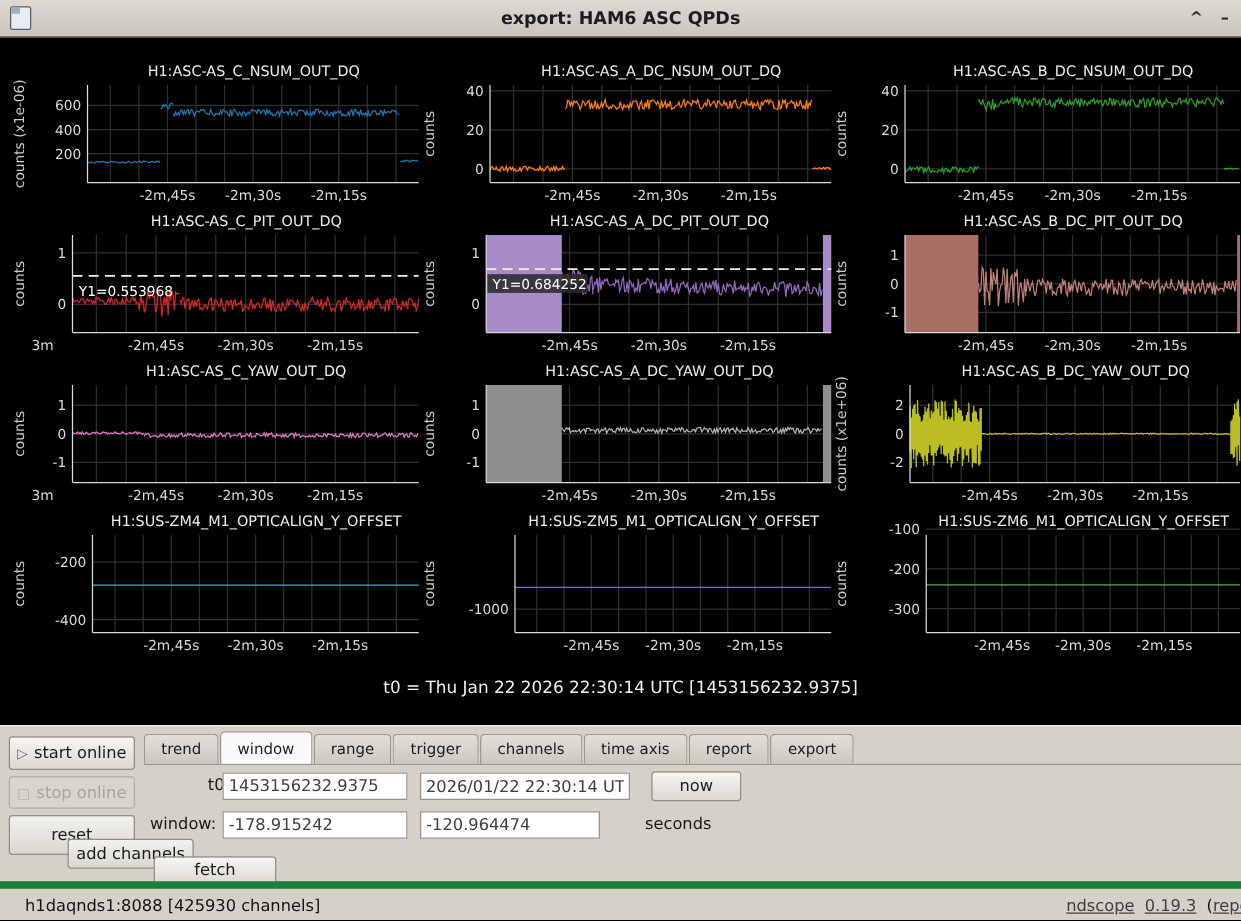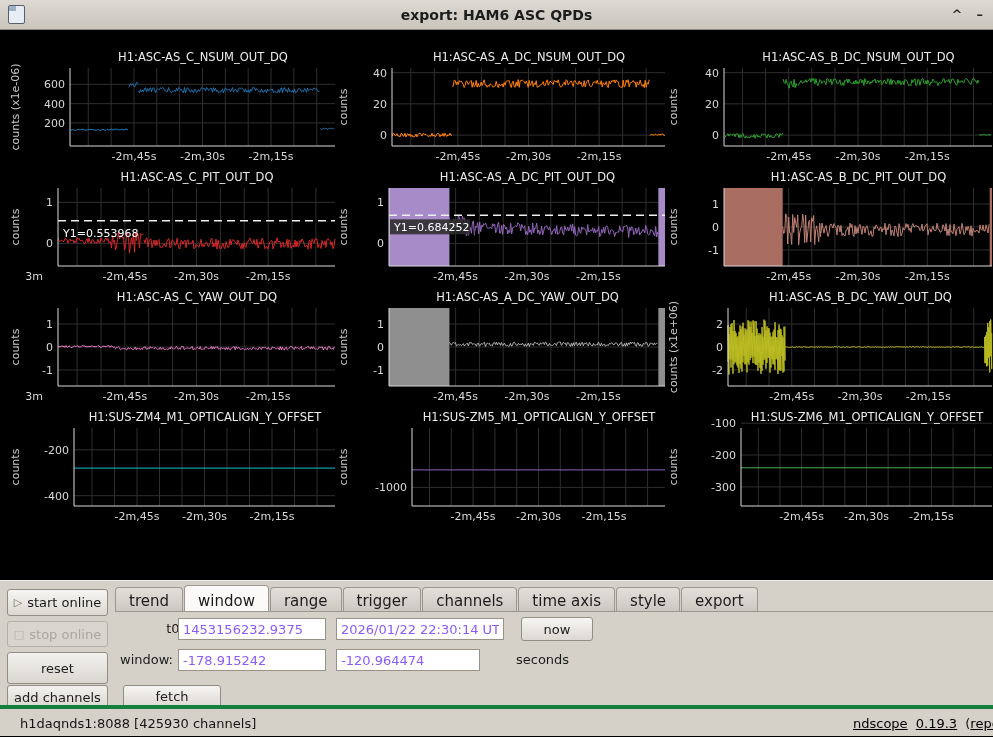--- a/index.html
+++ b/index.html
@@ -28,35 +28,35 @@
   .btn { position:absolute; left:7px; width:101px; background:linear-gradient(#f7f5f2,#dcd9d2);
          border:1px solid #938e85; border-radius:3px; text-align:center; font-size:13px; color:#1c1c1c;
          display:flex; align-items:center; justify-content:center; gap:5px; }
   .btn.small { background:linear-gradient(#f3f1ee,#dad7d0); }
   .btn.disabled { color:#aaa69d; background:#d8d5ce; border-color:#b3afa7; }
   .icon-glyph { font-size:11px; color:#6d6861; }
   .disabled .icon-glyph { color:#b5b1a8; }
 
   .tabbar { position:absolute; left:115px; top:5px; right:0; height:26px; border-bottom:1px solid #9d988f; display:flex; align-items:flex-end; }
   .tab { background:linear-gradient(#e2dfd9,#ccc8c1); border:1px solid #9d988f; border-bottom:none;
-         border-radius:4px 4px 0 0; padding:4px 13px 4px 13px; margin-right:1px; font-size:15px; color:#1c1c1c; height:24px; }
+         border-radius:4px 4px 0 0; padding:4px 13px 4px 13px; margin-right:1px; font-size:12px; color:#1c1c1c; height:24px; }
   .tab.active { background:#fbfaf8; height:26px; padding-top:6px; position:relative;text-align:right; }
 
   .fldlabel { position:absolute; width:170px; text-align:right; }
   .field { position:absolute; height:22px; background:#fff; border:1px solid #999288; font-size:13px;
-           font-family:"DejaVu Sans", sans-serif; color:#8b5cf6; padding:0 4px; }
+           font-family:"DejaVu Sans", sans-serif; color:#404040; padding:0 4px; }
   .inline-btn { position:absolute; background:linear-gradient(#f7f5f2,#dcd9d2); border:1px solid #938e85;
                 border-radius:3px; font-size:13px; color:#1c1c1c; display:flex; align-items:center; justify-content:center; }
 
   
-  .statusbar { position:relative; height:31px; background:#d5d1c9; border-top:4px solid #15803d; overflow:hidden;
+  .statusbar { position:relative; height:31px; background:#d5d1c9; border-top:6px solid #15803d; overflow:hidden;
                font-size:13px; color:#141414; }
   .server-text { position:absolute; left:20px; top:7px; }
   .links { position:absolute; left:853px; top:7px; white-space:nowrap; }
-  .links a { color:#000000; text-decoration:underline; }
+  .links a { color:#404040; text-decoration:underline; }
 </style>
 </head>
 <body>
 
 <div class="titlebar">
   <div class="win-icon"></div>
   <div class="win-title">export: HAM6 ASC QPDs</div>
   <div class="win-btns">
     <span class="win-btn">^</span>
     <span class="win-btn">–</span>
@@ -425,46 +425,47 @@
           <text x="70" y="51.06122448979592" fill="#d9d9d9" font-size="11px" text-anchor="end">-200</text>
           <text x="70" y="82.89795918367346" fill="#d9d9d9" font-size="11px" text-anchor="end">-300</text>
           <text x="135.58620689655174" y="112" fill="#d9d9d9" font-size="11px" text-anchor="middle">-2m,45s</text>
           <text x="200.5" y="112" fill="#d9d9d9" font-size="11px" text-anchor="middle">-2m,30s</text>
           <text x="265.41379310344826" y="112" fill="#d9d9d9" font-size="11px" text-anchor="middle">-2m,15s</text>
           <text x="201" y="13" fill="#ececec" font-size="11.5px" text-anchor="middle">H1:SUS-ZM6_M1_OPTICALIGN_Y_OFFSET</text>
           <text x="11" y="59" fill="#cccccc" font-size="11px" text-anchor="middle" transform="rotate(-90 11 59)">counts</text>
         </svg>
       </div>
     </div>
+  <div class="t0-display">t0 = Thu Jan 22 2026 22:30:14 UTC [1453156232.9375]</div>
 </div>
 
 <div class="controls">
   <div class="btn" style="top:8px; height:27px;">
     <span class="icon-glyph">▷</span>
     <span>start online</span>
   </div>
   <div class="btn disabled" style="top:40px; height:26px;">
     <span class="icon-glyph">□</span>
     <span>stop online</span>
   </div>
   <div class="btn small" style="top:71px; height:32px;">
     <span>reset</span>
   </div>
-  <div class="btn small" style="top:104px; height:24px;">
+  <div class="btn small" style="top:90px; height:24px;margin-left:47px;">
     <span>add channels</span>
   </div>
 
   <div class="tabbar">
     <div class="tab">trend</div>
     <div class="tab active">window</div>
     <div class="tab">range</div>
     <div class="tab">trigger</div>
     <div class="tab">channels</div>
     <div class="tab">time axis</div>
-    <div class="tab">style</div>
+    <div class="tab">report</div>
     <div class="tab">export</div>
   </div>
 
   <div class="fldlabel" style="left:14px; top:40px;">t0:</div>
   <input class="field" style="left: 178px; top: 37px; width: 148px;" value="1453156232.9375">
   <input class="field" style="left: 336px; top: 37px; width: 168px;" value="2026/01/22 22:30:14 UTC">
   <div class="inline-btn" style="left:521px; top:36px; width:72px; height:24px;">now</div>
 
   <div class="fldlabel" style="left:3px; top:71px;">window:</div>
   <input class="field" style="left: 178px; top: 68px; width: 148px;" value="-178.915242">

